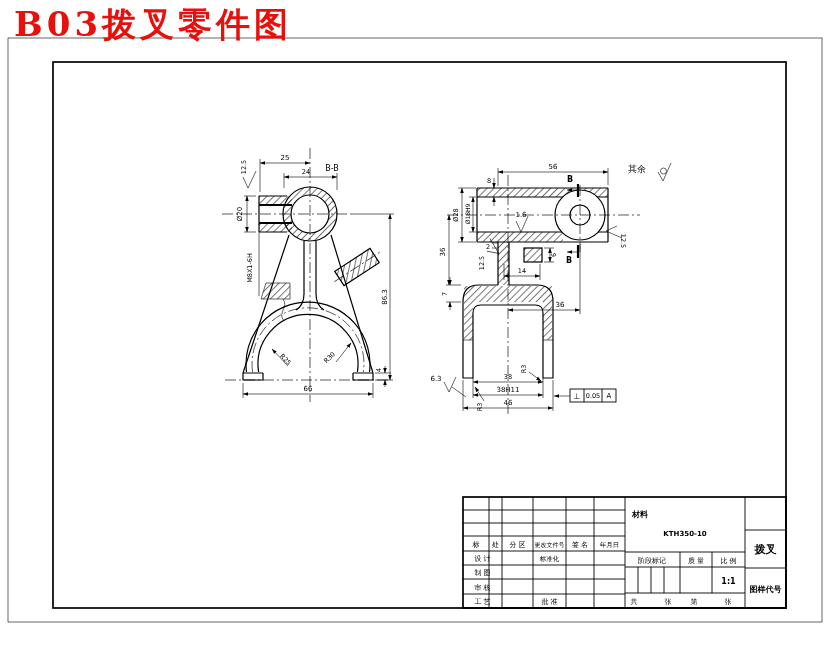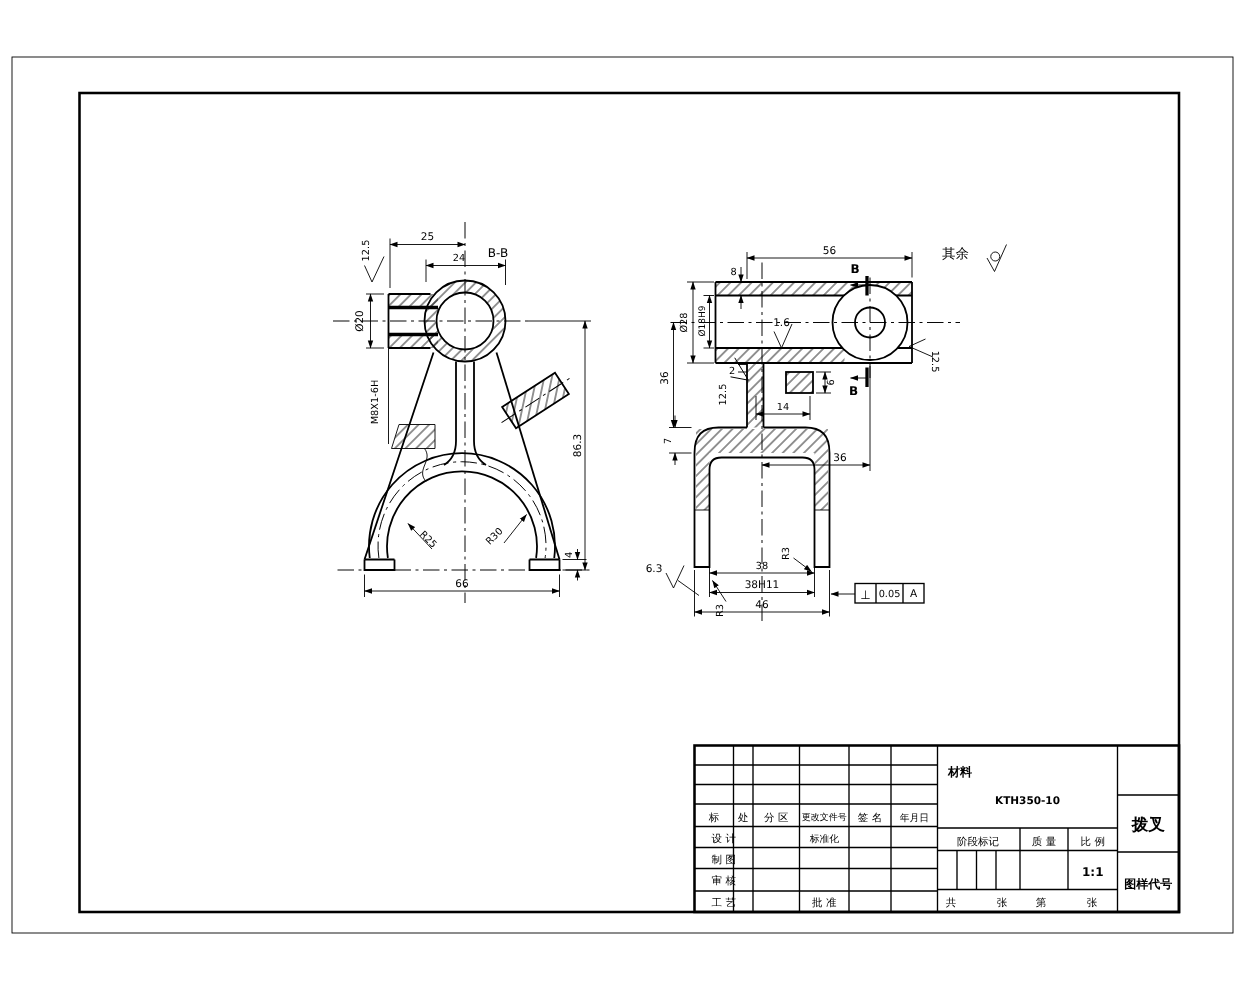--- a/index.html
+++ b/index.html
@@ -245,14 +245,15 @@
     <text x="728.5" y="584" class="am fs8 b">1:1</text>
     <text x="634" y="604" class="am fs7">共</text>
     <text x="668" y="604" class="am fs7">张</text>
     <text x="694" y="604" class="am fs7">第</text>
     <text x="728" y="604" class="am fs7">张</text>
     <text x="765.5" y="553" class="am fs11 b">拨叉</text>
     <text x="765.5" y="592" class="am fs8 b">图样代号</text>
   </g>
 </svg>
 
+<div class="big-title">B03拨叉零件图</div>
 
 </div>
 
 </body></html>

